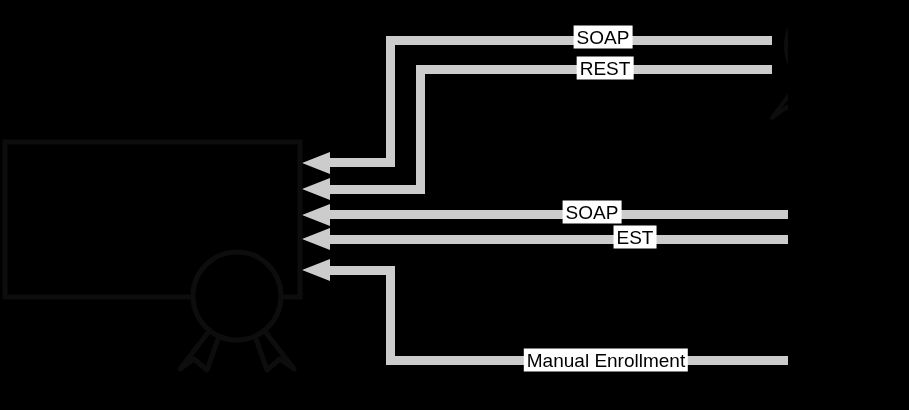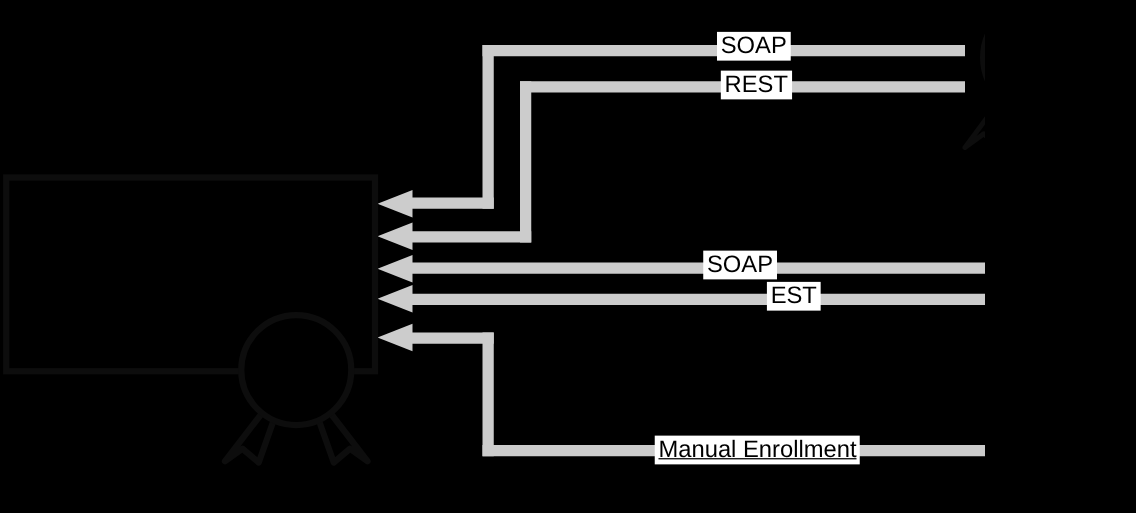--- a/index.html
+++ b/index.html
@@ -65,21 +65,21 @@
     <div class="seg" style="left:328px; top:235px; width:463px; height:9px;"></div>
     <div class="arrow" style="left:302px; top:228px;"></div>
     <div class="label" style="left:635px; top:237px;">EST</div>
   </div>
 
   <div>
     <div class="seg" style="left:386px; top:356px; width:404px; height:9px;"></div>
     <div class="seg" style="left:386px; top:266px; width:9px;  height:99px;"></div>
     <div class="seg" style="left:328px; top:266px; width:67px; height:9px;"></div>
     <div class="arrow" style="left:302px; top:259px;"></div>
-    <div class="label" style="left:606px; top:360px;text-decoration:underline;">Manual Enrollment</div>
+    <div class="label" style="left:606px; top:360px;">Manual Enrollment</div>
   </div>
 
   <svg class="icon-abs" style="left:0; top:135px;" width="310" height="245" viewBox="0 0 310 245">
     <rect x="5" y="7" width="295" height="155" fill="#000" stroke="#0d0d0d" stroke-width="5"></rect>
     <path d="M210 195 L180 234 L194 224 L207 235 L219 201 Z" fill="#000" stroke="#0d0d0d" stroke-width="5" stroke-linejoin="round"></path>
     <path d="M264 195 L294 234 L280 224 L267 235 L255 201 Z" fill="#000" stroke="#0d0d0d" stroke-width="5" stroke-linejoin="round"></path>
     <circle cx="237" cy="161" r="44" fill="#000" stroke="#0d0d0d" stroke-width="5"></circle>
   </svg>
 
   <svg class="icon-abs" style="left:765px; top:0;" width="130" height="125" viewBox="0 0 130 125">

